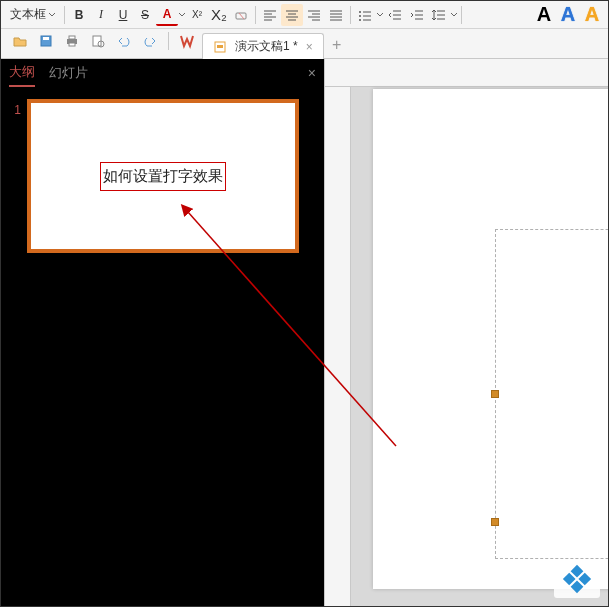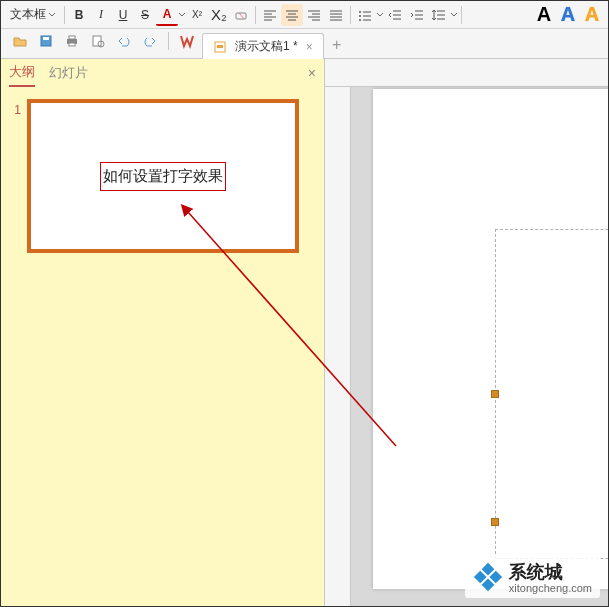--- a/index.html
+++ b/index.html
@@ -8,21 +8,21 @@
   .btn{display:flex;align-items:center;justify-content:center;min-width:22px;height:22px;cursor:pointer;border-radius:2px;}
   .sep{width:1px;height:18px;background:#c8c8c8;margin:0 3px;}
   .dd{display:flex;align-items:center;height:22px;padding:0 4px;border:1px solid transparent;cursor:pointer;}
   .dd svg{margin-left:2px;}
   .doc-tabs{height:30px;background:#f5f5f5;border-bottom:1px solid #c8c8c8;display:flex;align-items:flex-end;padding-left:4px;gap:0;}
   .qbtns{display:flex;align-items:center;gap:4px;padding:0 4px 6px 4px;}
   .tab{display:flex;align-items:center;height:26px;padding:0 10px;background:#fff;border:1px solid #c8c8c8;border-bottom:none;border-radius:3px 3px 0 0;font-size:12px;color:#333;gap:8px;margin-bottom:-1px;}
   .tab .close{color:#999;cursor:pointer;}
   .add-tab{width:26px;height:26px;display:flex;align-items:center;justify-content:center;color:#999;cursor:pointer;font-size:16px;}
   .main{display:flex;height:calc(100% - 58px);}
-  .left-panel{width:324px;background:#fef9c3;border-right:1px solid #c8c8c8;display:flex;flex-direction:column;}
+  .left-panel{width:324px;background:#000000;border-right:1px solid #c8c8c8;display:flex;flex-direction:column;}
   .panel-tabs{display:flex;align-items:center;height:28px;padding:0 8px;gap:14px;font-size:13px;position:relative;}
   .ptab{color:#888;cursor:pointer;padding:4px 0;}
   .ptab.active{color:#c0504d;border-bottom:2px solid #c0504d;}
   .ptab-close{position:absolute;right:8px;top:6px;color:#888;cursor:pointer;font-size:14px;}
   .thumbs{flex:1;padding:12px 8px;overflow:auto;}
   .thumb-row{display:flex;align-items:flex-start;gap:6px;}
   .thumb-num{color:#c0504d;font-size:12px;width:12px;text-align:right;margin-top:4px;}
   .thumb{width:272px;height:154px;background:#fff;border:4px solid #d2691e;display:flex;align-items:center;justify-content:center;}
   .thumb-text{border:1px solid #c00;padding:4px 2px;font-size:15px;color:#222;text-align:center;}
   .canvas-area{flex:1;background:#d9d9d9;position:relative;overflow:hidden;}
@@ -218,17 +218,13 @@
 
 <div class="watermark">
   <svg width="30" height="30">
     <g transform="translate(15,15) rotate(45)">
       <rect x="-10" y="-10" width="9" height="9" fill="#2a8fd4"></rect>
       <rect x="1" y="-10" width="9" height="9" fill="#2a8fd4"></rect>
       <rect x="-10" y="1" width="9" height="9" fill="#2a8fd4"></rect>
       <rect x="1" y="1" width="9" height="9" fill="#2a8fd4"></rect>
     </g>
   </svg>
-  <div>
-    <span>系统城</span>
-    <span class="wm-sub">xitongcheng.com</span>
-  </div>
 </div>
 
 </body></html>

